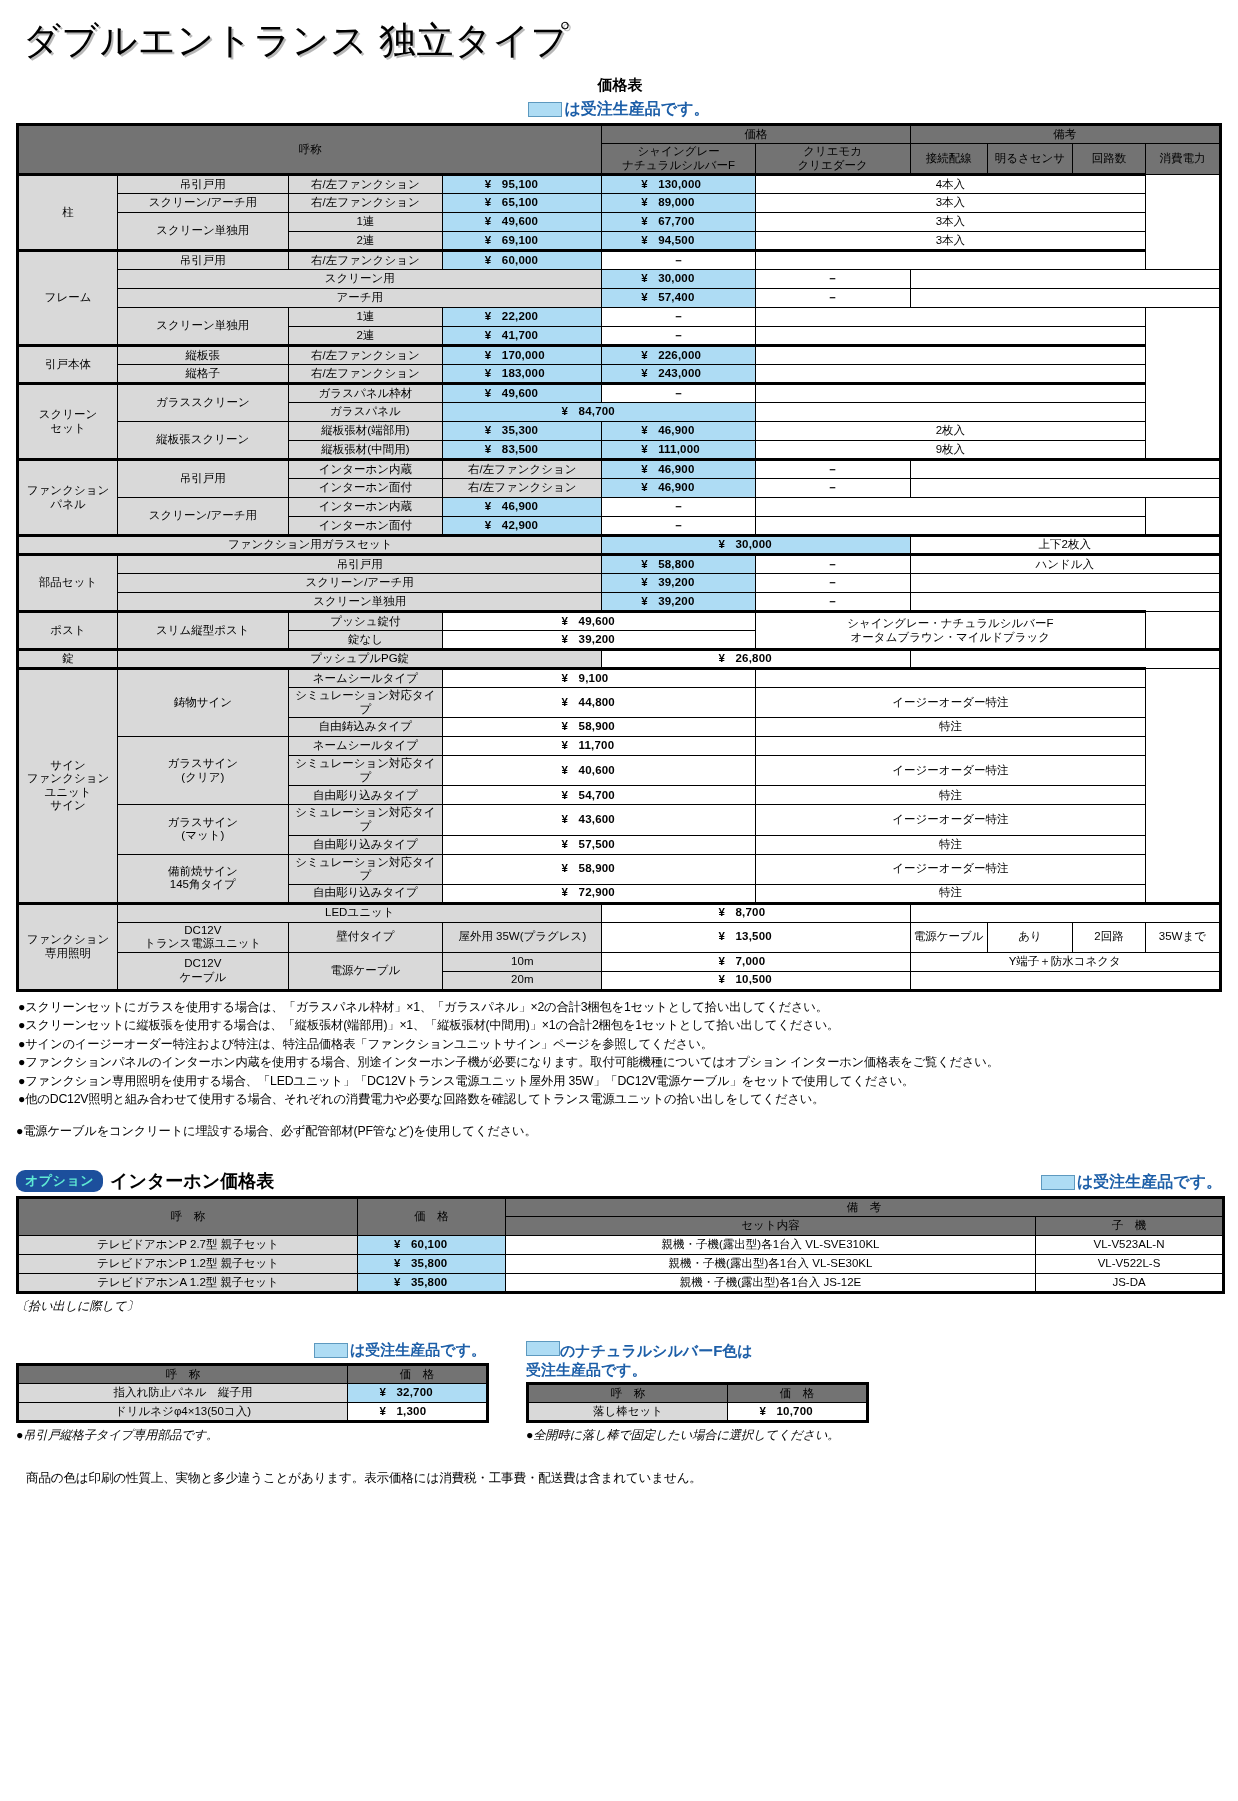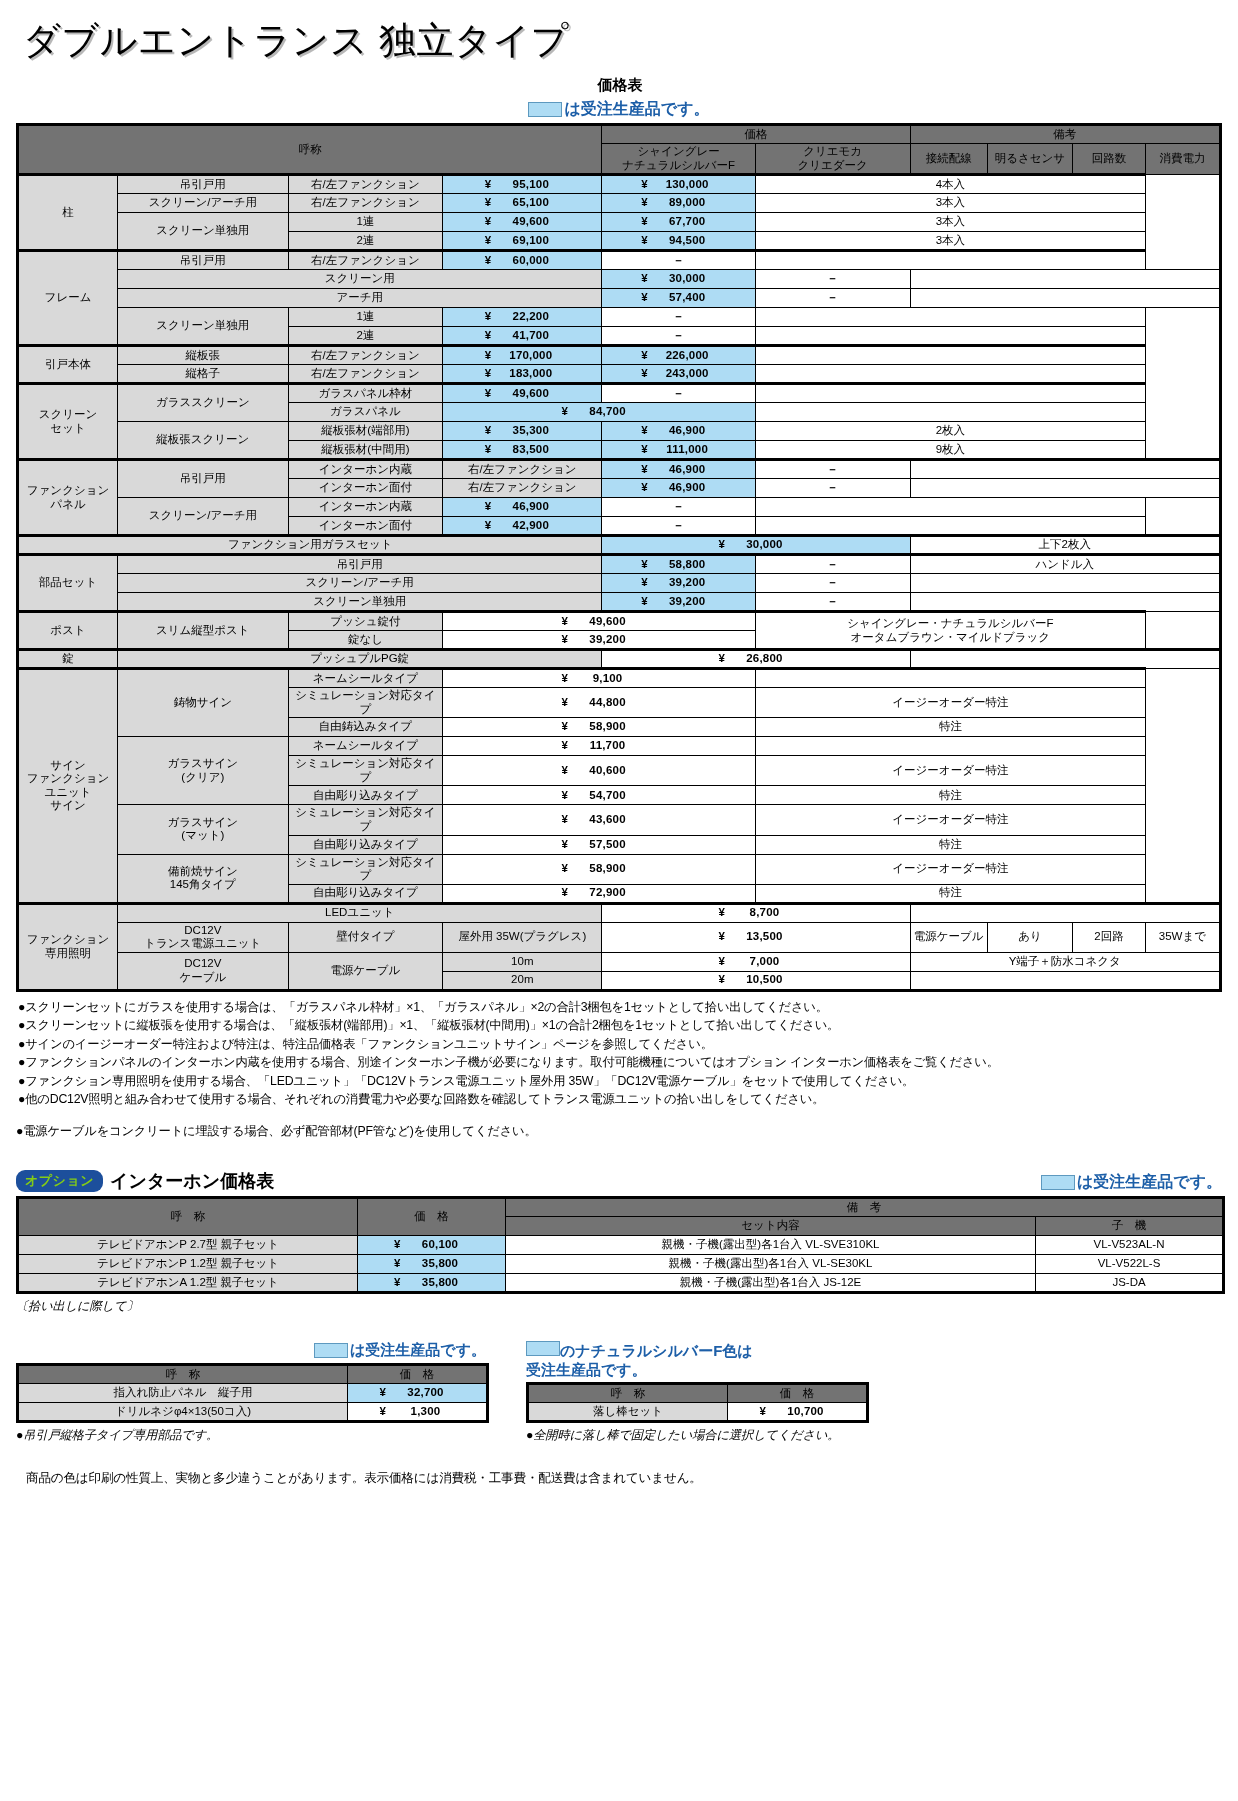--- a/index.html
+++ b/index.html
@@ -77,38 +77,38 @@
   }
   td.hl { background: #aedcf4; }
   td.remark { font-size: 11px; }
   .outer { border: 3px solid #000; }
   .thick-top { border-top: 3px solid #000 !important; }
   .price-inner {
     display: flex; justify-content: center; gap: 5px;
     min-width: 86px; margin: 0 auto;
   }
   .price-inner .y { width: 12px; text-align: left; }
-  .price-inner .v { text-align: center; min-width: 58px; }
+  .price-inner .v { text-align: left; min-width: 58px; }
 
   
   .notes { margin: 6px 0 0 2px; }
   .note {
     font-size: 12.3px;
     line-height: 1.5;
     white-space: nowrap;
     letter-spacing: -0.2px;
   }
   .note.spaced { margin-top: 14px; }
 
   
   .option-head {
     display: flex; align-items: center; gap: 7px; margin-top: 26px;
   }
   .option-pill {
-    background: #1c4f9c; color: #84cc16;
+    background: #1c4f9c; color: #5eead4;
     font-size: 13px; font-weight: bold;
     padding: 2px 9px; border-radius: 9px;
     letter-spacing: 0.5px;
   }
   .option-title { font-size: 18px; font-weight: bold; }
   .option-bar {
     display: flex; align-items: flex-end; justify-content: space-between;
     margin-top: 2px; margin-bottom: 3px;
   }
 

